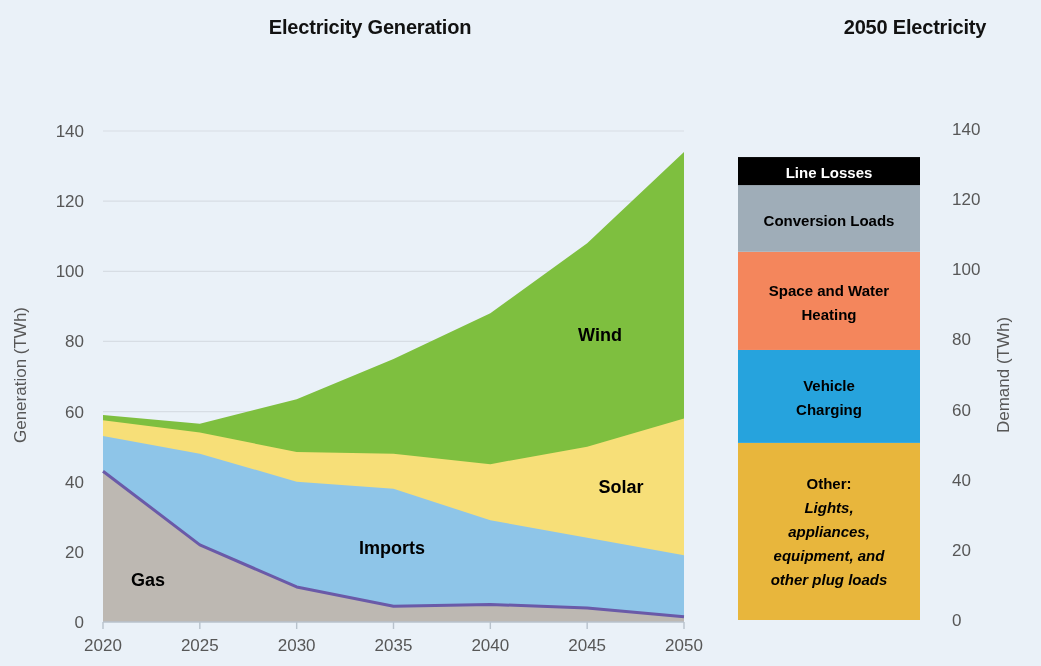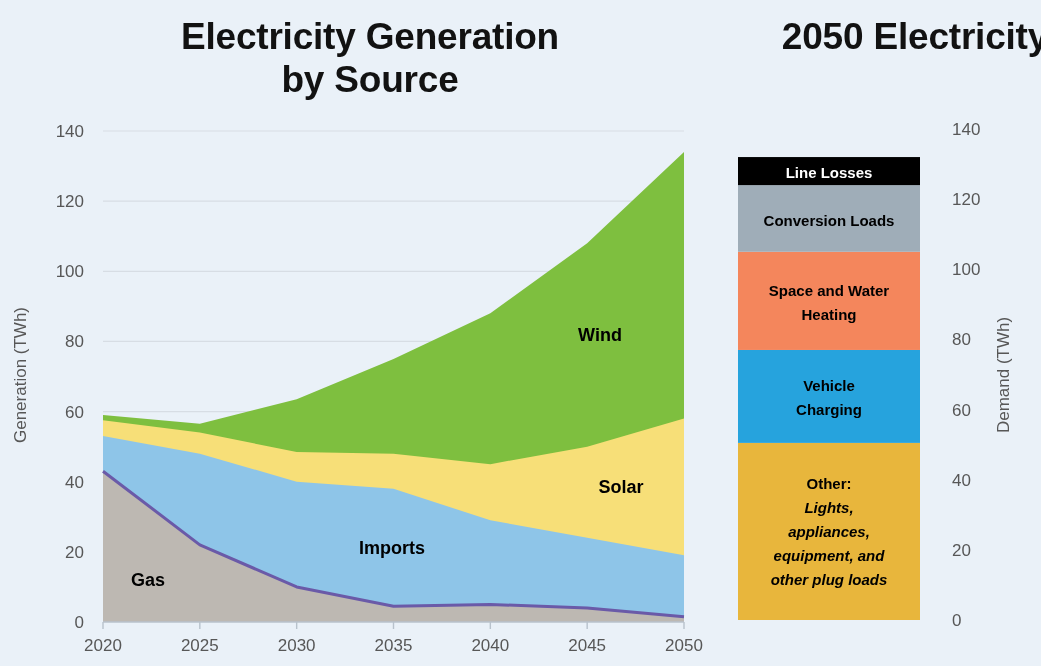--- a/index.html
+++ b/index.html
@@ -3,39 +3,38 @@
 <meta charset="utf-8">
 <style>
   html,body{margin:0;padding:0;}
   body{
     width:1041px;height:666px;background:#eaf1f8;
     font-family:"Liberation Sans",sans-serif;overflow:hidden;position:relative;
   }
   .root{position:absolute;inset:0;}
   .title{
     position:absolute;text-align:center;font-weight:bold;color:#121212;
-    font-size:37px;line-height:1.16;letter-spacing:-0.2px;
+    font-size:20px;line-height:1.16;letter-spacing:-0.2px;
   }
   #left-title{left:60px;top:16px;width:620px;}
   #right-title{left:755px;top:16px;width:320px;}
   svg{position:absolute;left:0;top:0;}
   .axis-num{font-size:17px;fill:#575757;font-family:"Liberation Sans",sans-serif;}
   .axis-title{font-size:17px;fill:#575757;font-family:"Liberation Sans",sans-serif;}
   .series-label{font-size:18px;font-weight:bold;fill:#000;font-family:"Liberation Sans",sans-serif;}
   .bar-label{font-size:15px;font-weight:bold;font-family:"Liberation Sans",sans-serif;}
   .bar-label-it{font-size:15px;font-style:italic;font-weight:bold;font-family:"Liberation Sans",sans-serif;}
 </style>
 </head>
 <body>
 
 <div class="root">
 
   <div class="title" id="left-title">
     <div>Electricity Generation</div>
-    <div>by Source</div>
   </div>
 
   <div class="title" id="right-title">
     <div>2050 Electricity</div>
   </div>
 
   <svg width="1041" height="666">
 
     <g>
       <g id="left-gridlines">

